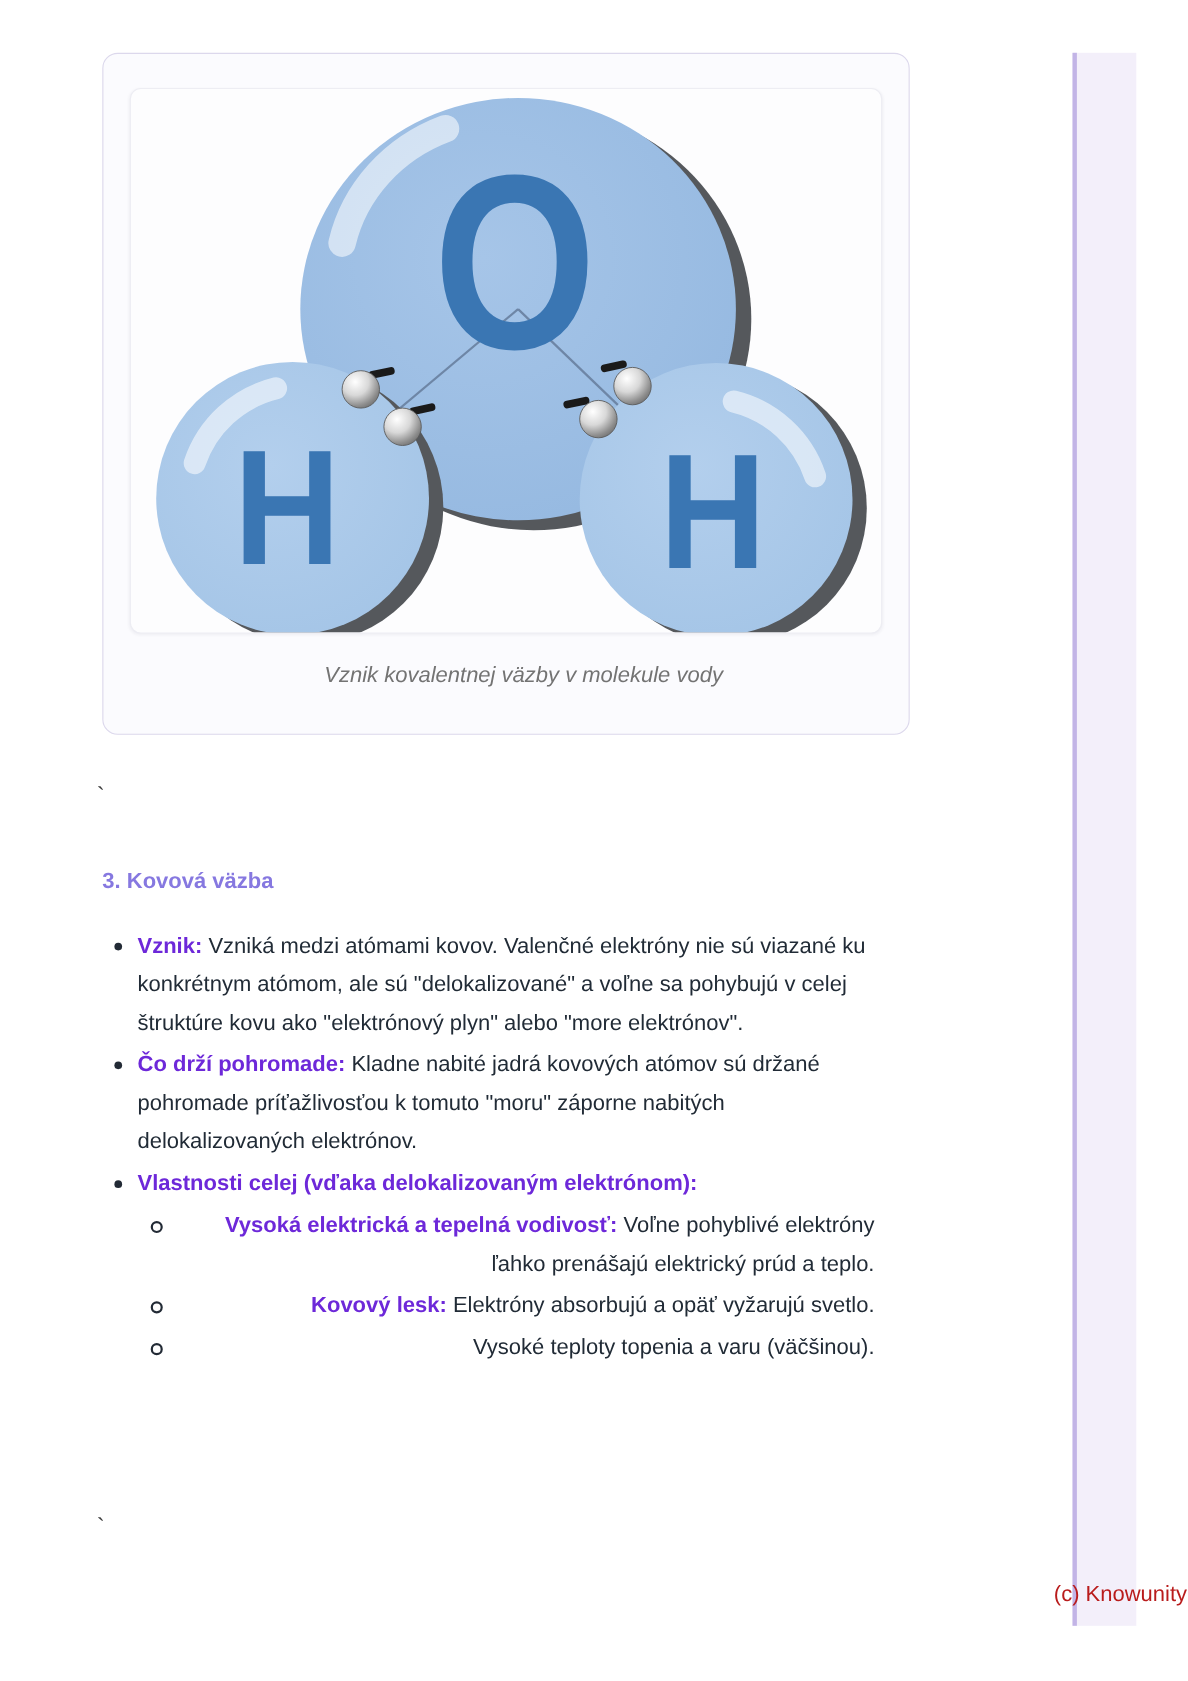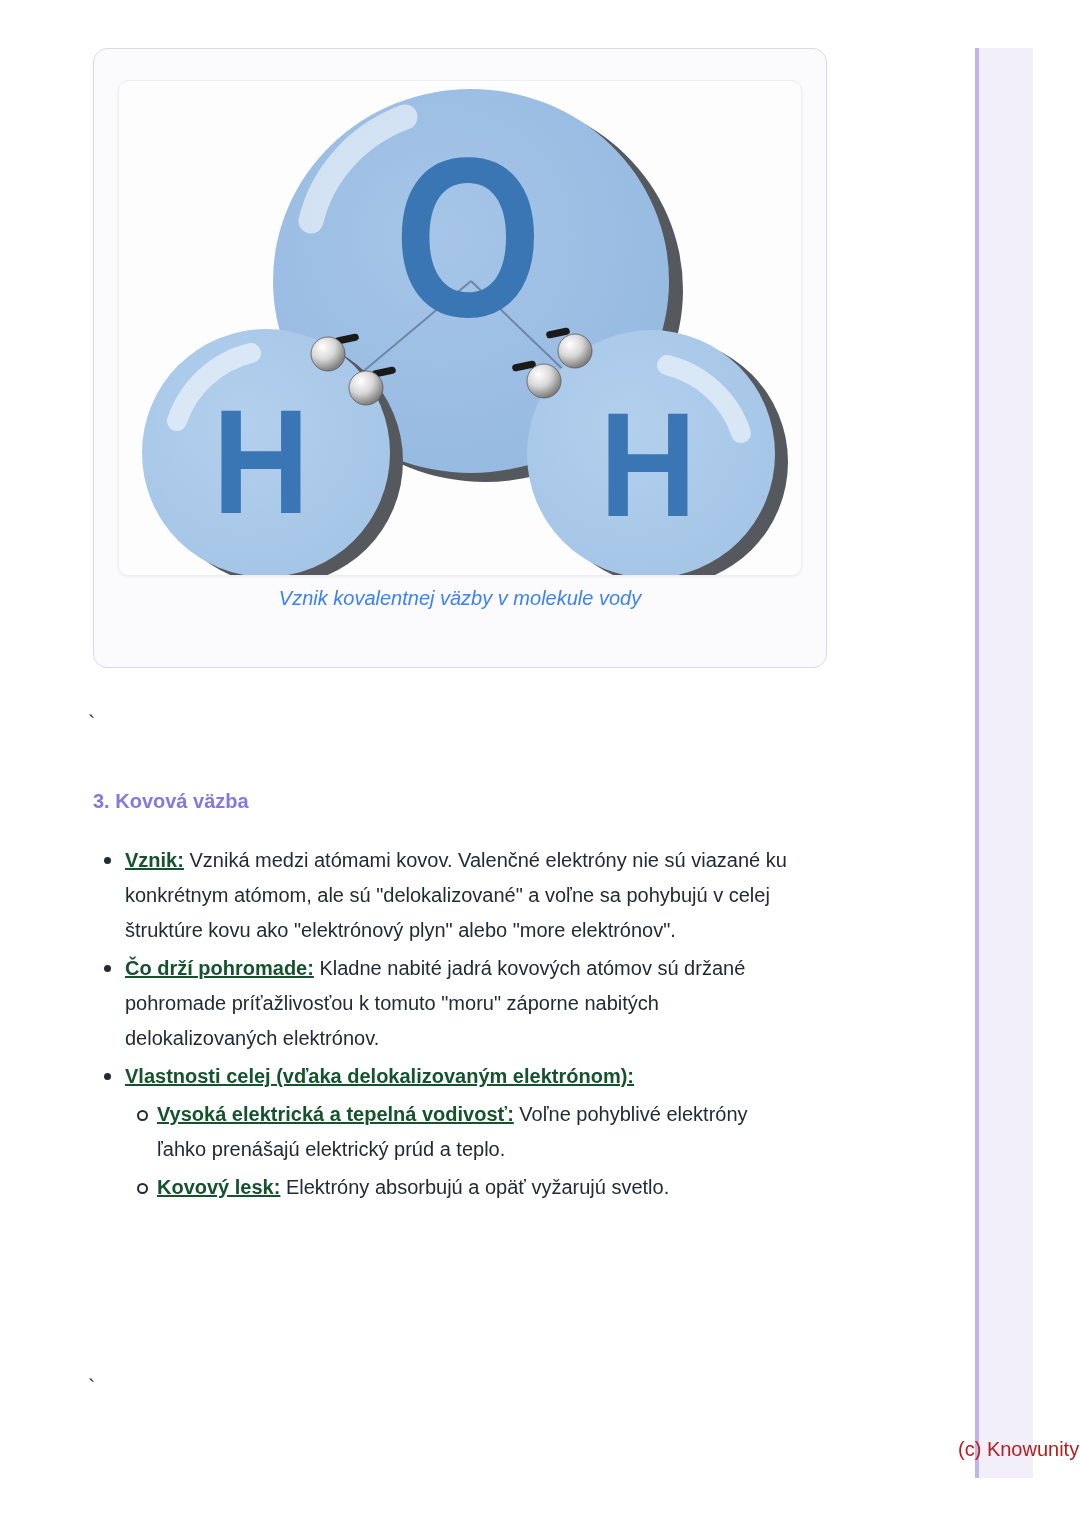--- a/index.html
+++ b/index.html
@@ -17,47 +17,47 @@
     background:#FBFBFE;border:1.5px solid #DCD8EC;border-radius:14px;
     box-sizing:border-box;z-index:2;
   }
   .image-frame{
     position:absolute;left:24px;top:31px;width:682px;height:494px;
     background:#FDFDFE;border:1px solid #EDEDF3;border-radius:10px;
     box-shadow:0 1px 3px rgba(40,40,60,0.06);overflow:hidden;box-sizing:content-box;
   }
   .image-frame svg{display:block;}
   .caption{
-    position:absolute;left:0;top:538px;width:100%;margin:0;text-align:center;
-    font-style:italic;font-size:20px;color:#3b82f6;
+    position:absolute;left:0;top:538px;width:100%;margin:16px;text-align:center;
+    font-style:italic;font-size:20px;color:#737373;
   }
   .tick{position:absolute;font-size:22px;color:#3a3a3a;z-index:2;line-height:20px;}
   .tick-1{left:88px;top:714px;}
   .tick-2{left:88px;top:1378px;}
   .heading{
     position:absolute;left:93px;top:782px;margin:0;
     font-size:20px;line-height:38px;font-weight:700;color:#8678E0;z-index:2;
   }
   .content{
     position:absolute;left:93px;top:843px;width:702px;z-index:2;
     font-size:20px;line-height:35px;
   }
   .li{position:relative;margin-bottom:3px;}
   .li p{margin:0;}
   .l1{padding-left:32px;}
   .l1 > .marker{
     position:absolute;left:11px;top:14px;width:7px;height:7px;border-radius:50%;
     background:#222a35;
   }
-  .l2{padding-left:64px;}
+  .l2{padding-left:64px;text-align:right;}
   .l2 > .marker{
     position:absolute;left:44px;top:12.5px;width:7px;height:7px;border-radius:50%;
     border:2px solid #222a35;background:transparent;
   }
-  .li b{font-weight:700;color:#14532d;text-decoration:underline;}
+  .li b{font-weight:700;color:#6d28d9;}
   .copyright{
     position:absolute;left:958px;top:1438px;font-size:20px;color:#b91c1c;z-index:3;
     white-space:nowrap;
   }
   svg .atom-letter{font-family:"Liberation Sans","DejaVu Sans",sans-serif;font-weight:700;fill:#3A76B3;}
 </style>
 </head>
 <body>
 
 <div class="margin-bar"></div>
@@ -149,18 +149,22 @@
     <span class="marker"></span>
     <p><b>Vysoká elektrická a tepelná vodivosť:</b> <span>Voľne pohyblivé elektróny ľahko prenášajú elektrický prúd a teplo.</span></p>
   </div>
 
 
   <div class="li l2">
     <span class="marker"></span>
     <p><b>Kovový lesk:</b> <span>Elektróny absorbujú a opäť vyžarujú svetlo.</span></p>
   </div>
 
+  <div class="li l2">
+    <span class="marker"></span>
+    <p><b></b> <span>Vysoké teploty topenia a varu (väčšinou).</span></p>
+  </div>
 
 </div>
 
 <div class="tick tick-2">`</div>
 
 <div class="copyright">(c) Knowunity 2025</div>
 
 </body></html>

